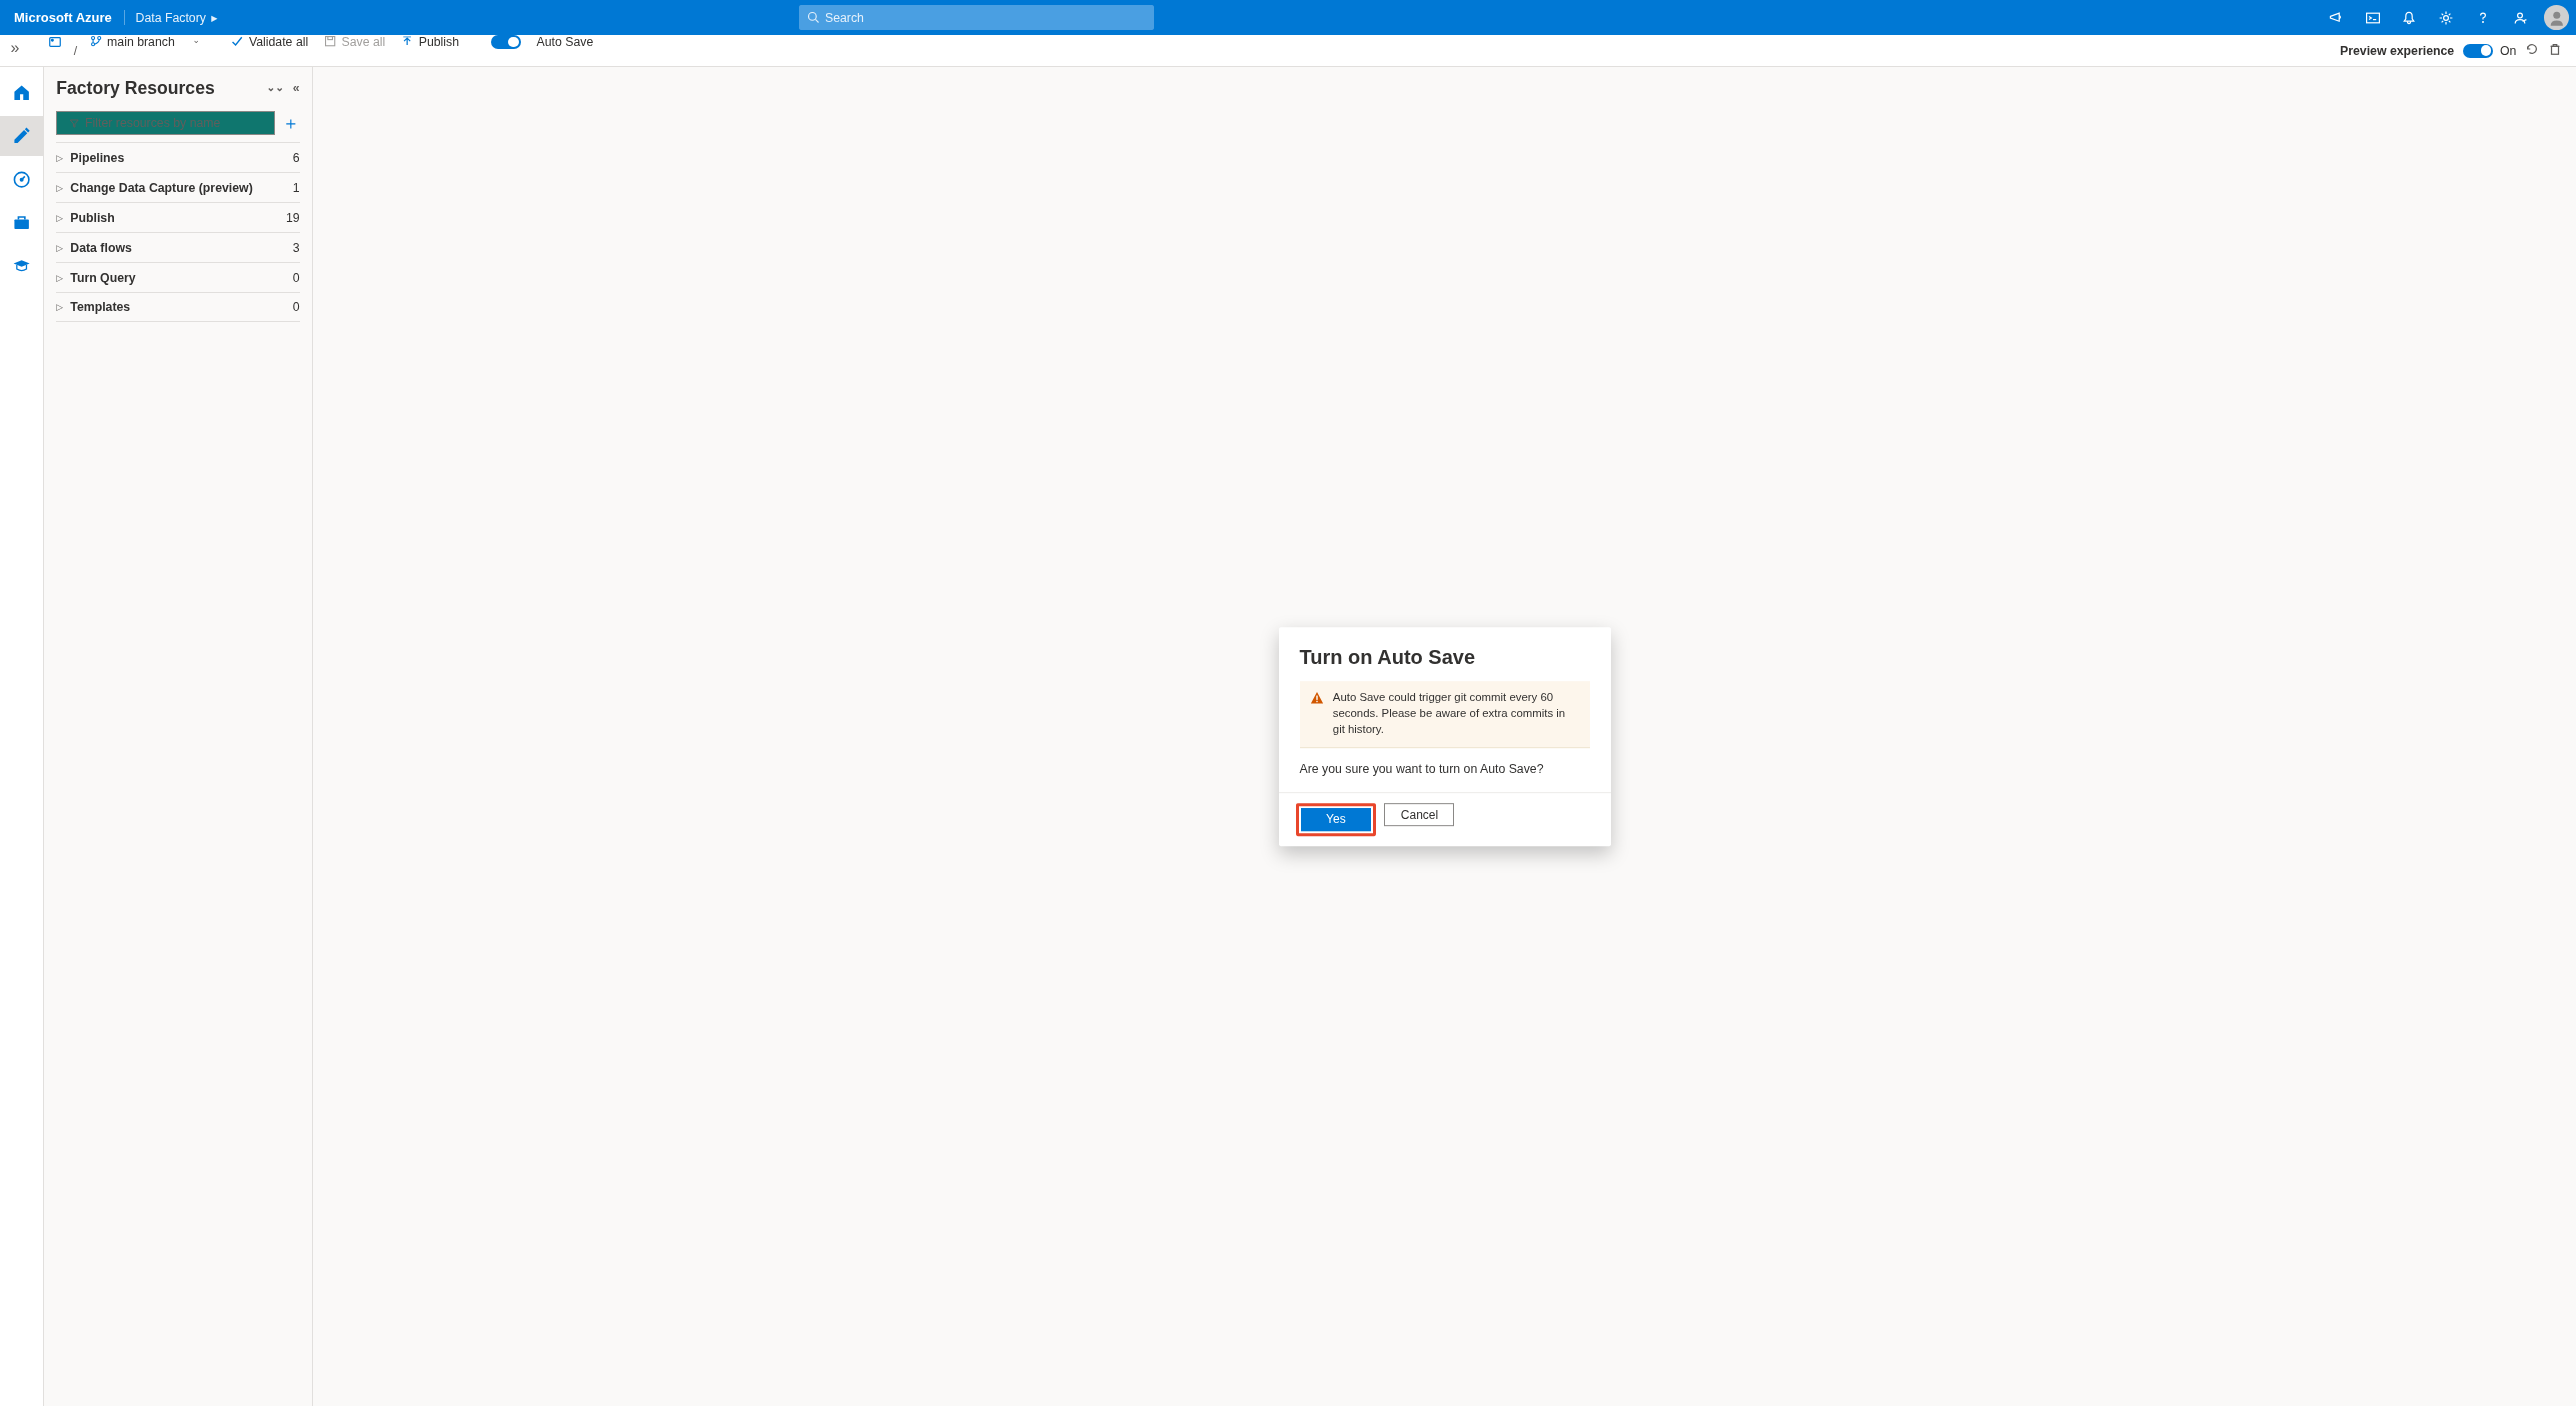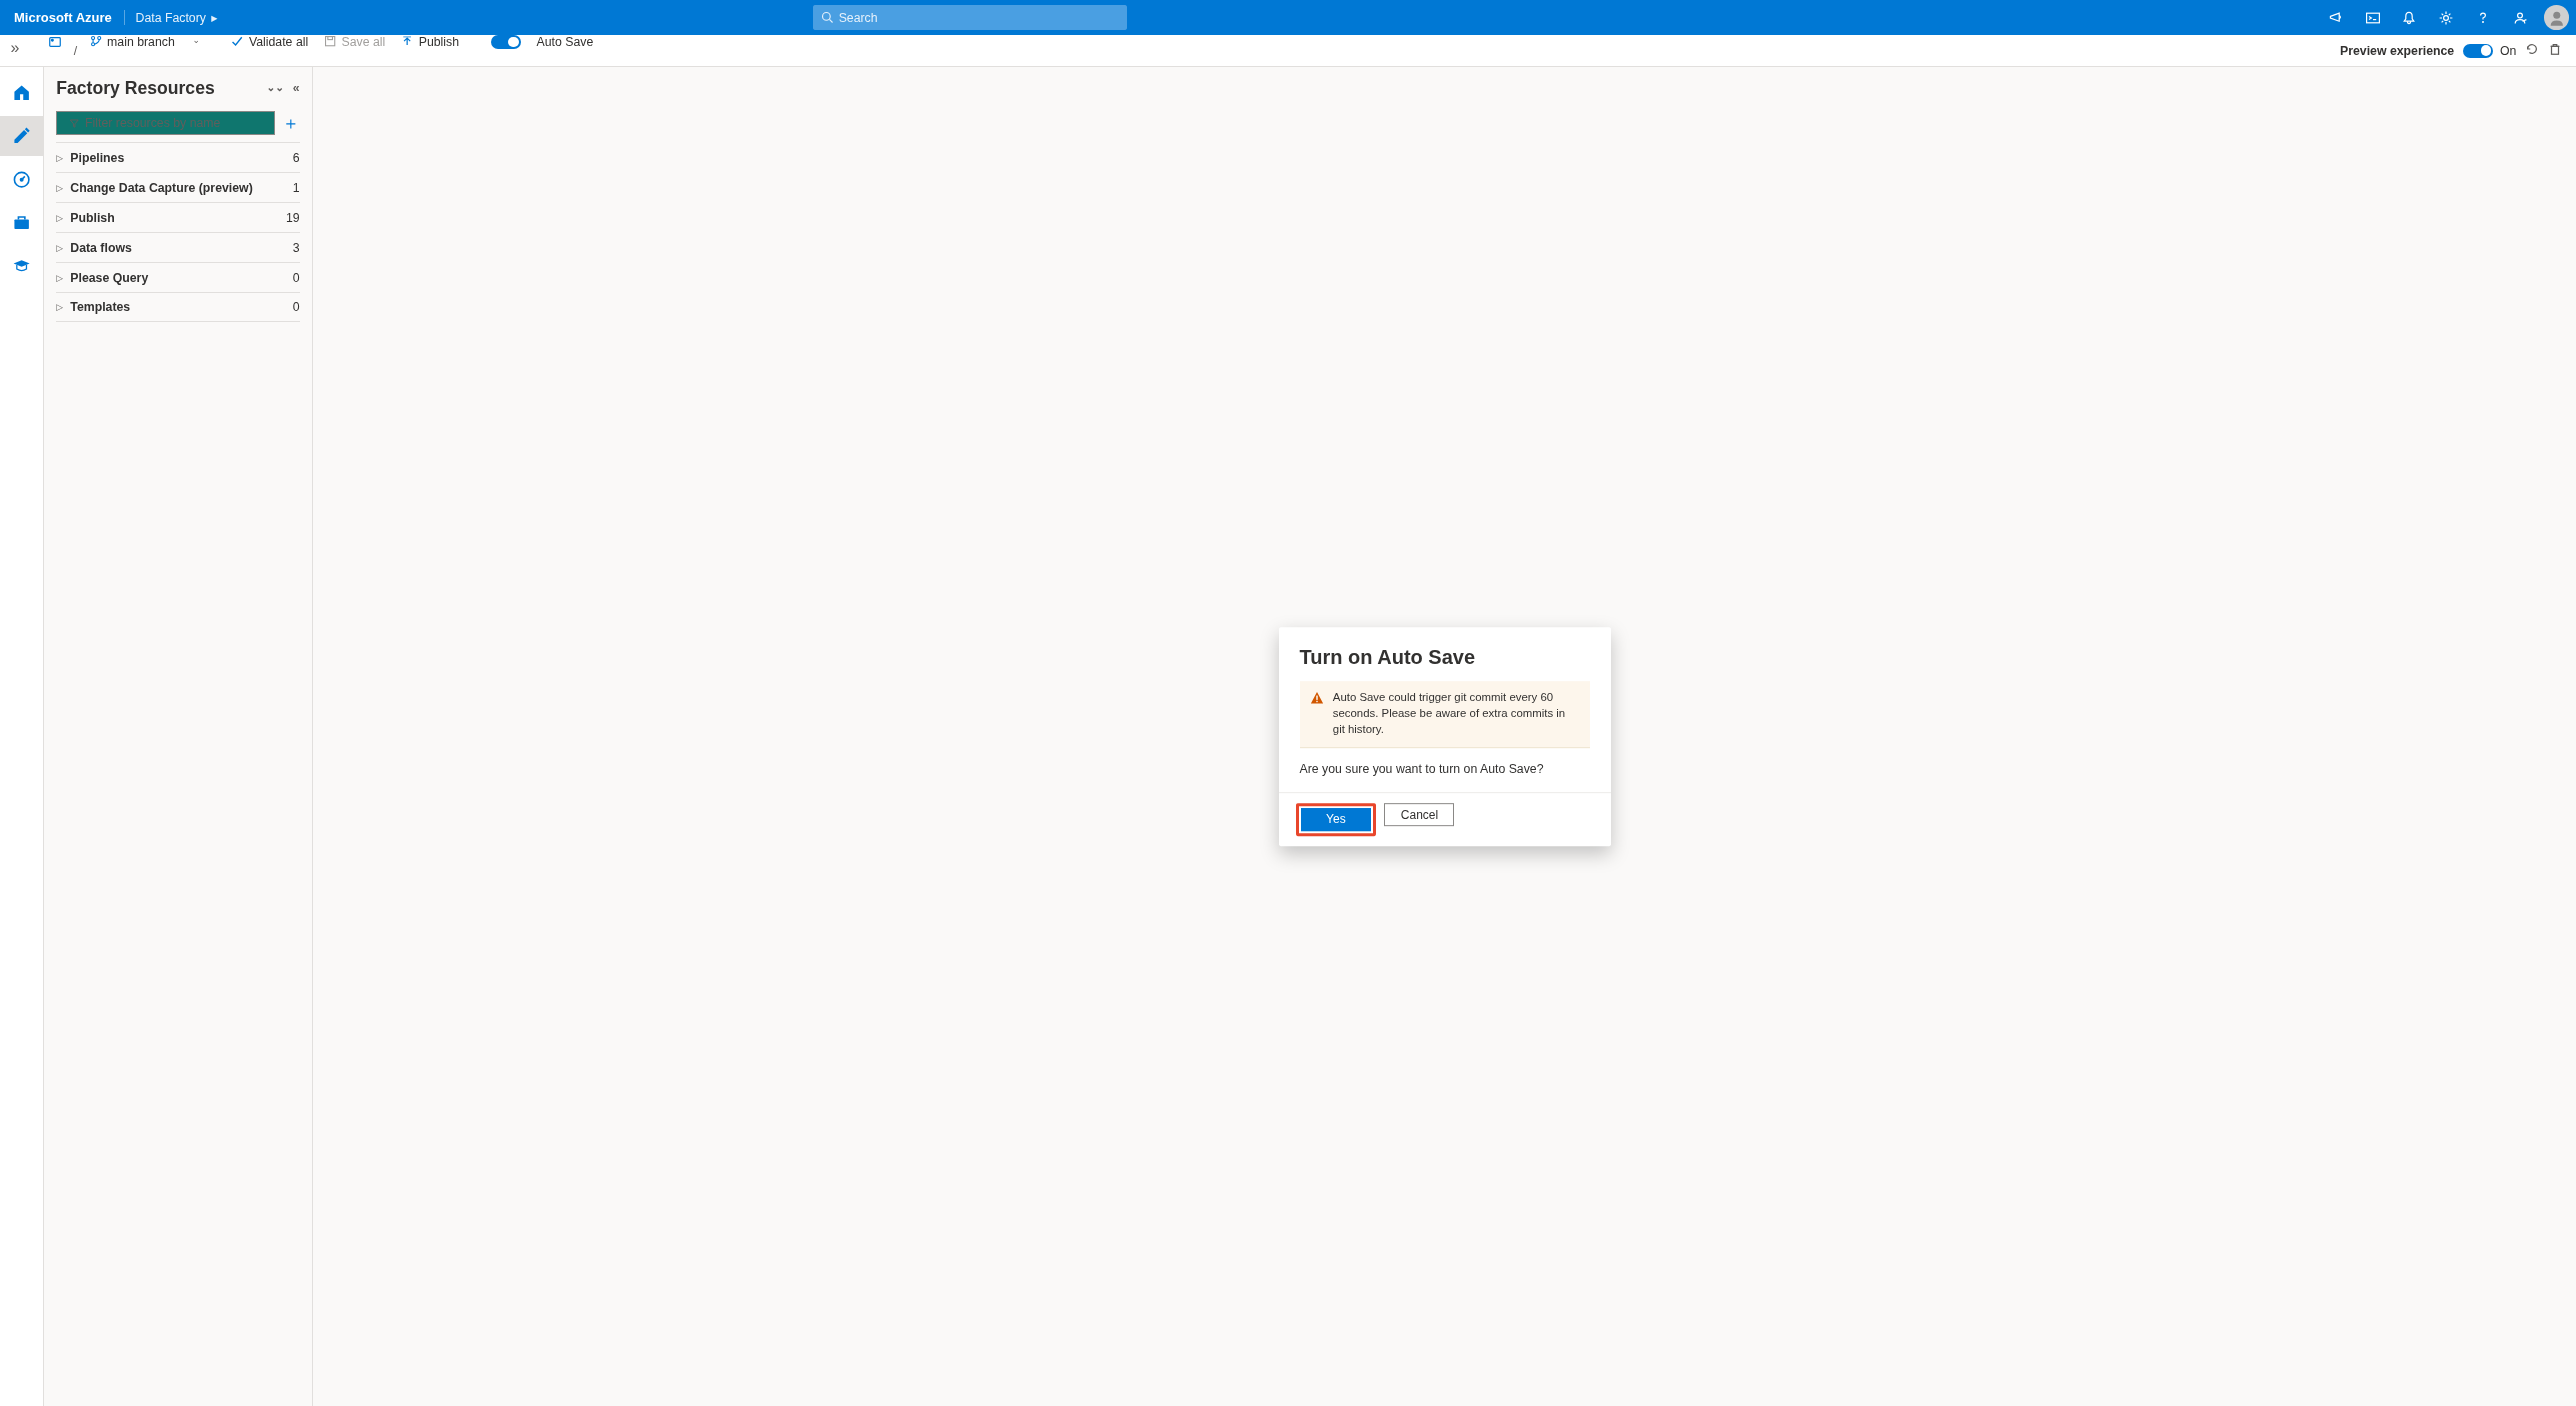--- a/index.html
+++ b/index.html
@@ -6,21 +6,21 @@
   html, body { width: 100%; height: 100%; background: #faf9f8; overflow: hidden; }
 
   
   .topbar {
     height: 35px; background: #0078d4; color: #fff;
     display: flex; align-items: center; padding: 0 7px 0 14px;
     font-size: 12.3px;
   }
   .topbar .brand { font-weight: 600; font-size: 13px; padding-right: 12.3px; border-right: 0.9px solid rgba(255,255,255,0.35); margin-right: 10.5px; }
   .topbar .breadcrumb { display: flex; align-items: center; gap: 5.3px; color: #e6f1fb; }
-  .topbar .search-wrap { flex: 0 0 auto; margin-left: auto; margin-right: auto; width: 314px; }
+  .topbar .search-wrap { flex: 0 0 auto; margin-left: auto; margin-right: auto; width: 355px; }
   .topbar .search {
     width: 100%; height: 24.6px; background: #4a9fe2; border: 0.9px solid #4a9fe2;
     border-radius: 1.8px; display: flex; align-items: center; color: #fff;
   }
   .topbar .search svg { margin: 0 5.3px 0 7px; }
   .topbar .search input {
     flex: 1; background: transparent; border: none; outline: none;
     color: #fff; font-size: 12.3px;
   }
   .topbar .search input::placeholder { color: #e6f1fb; }
@@ -346,21 +346,21 @@
       <span class="label">Publish</span>
       <span class="count">19</span>
     </div>
     <div class="tree-item">
       <span class="chev">▷</span>
       <span class="label">Data flows</span>
       <span class="count">3</span>
     </div>
     <div class="tree-item">
       <span class="chev">▷</span>
-      <span class="label">Please Query</span>
+      <span class="label">Turn Query</span>
       <span class="count">0</span>
     </div>
     <div class="tree-item">
       <span class="chev">▷</span>
       <span class="label">Templates</span>
       <span class="count">0</span>
     </div>
   </div>
 
   <div class="canvas">

